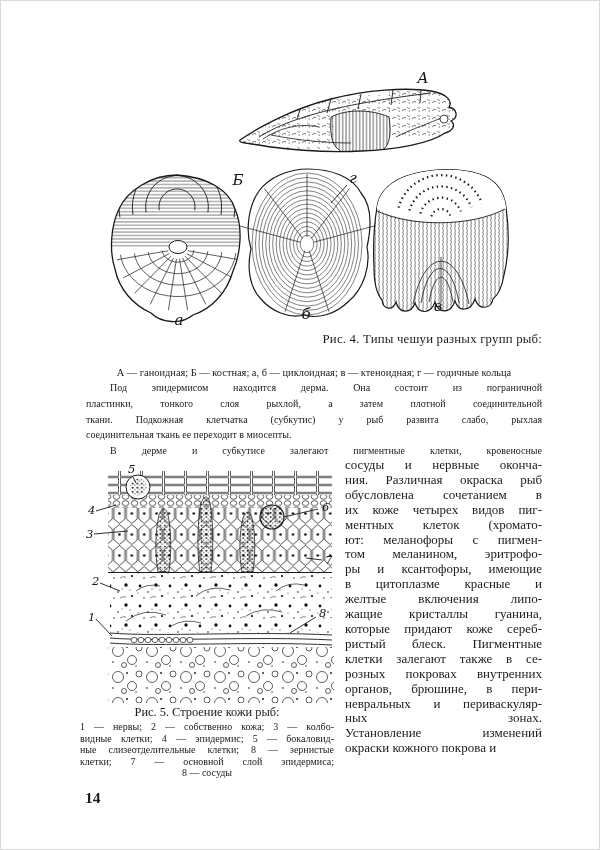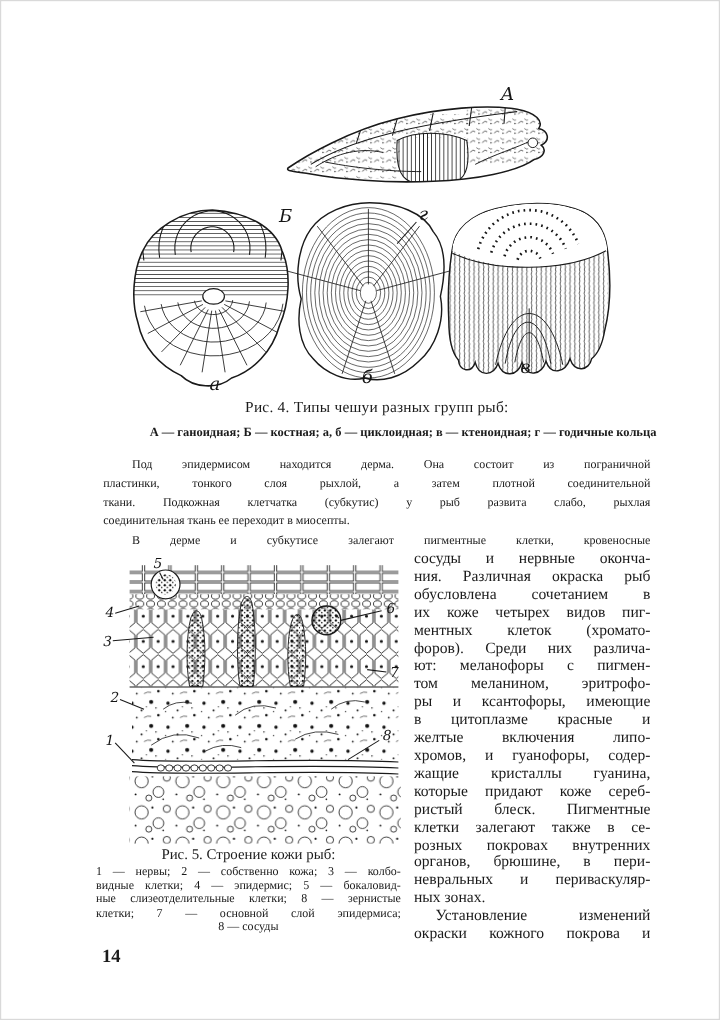--- a/index.html
+++ b/index.html
@@ -8,24 +8,24 @@
     background:#ffffff;border:1px solid #d9d9d9;box-sizing:border-box;
     color:#1b1b1b;font-family:"Liberation Serif","DejaVu Serif",serif;
     overflow:hidden;
   }
   svg{position:absolute;display:block;}
   #fig4{left:0;top:56px;}
   #fig5{left:75px;top:460px;}
   svg .lbl{font-family:"DejaVu Serif",serif;font-style:italic;fill:#151515;}
   #fig4 .lbl{font-size:15px;}
   #fig5 .lbl{font-size:11.5px;}
-  .cap4{position:absolute;left:85px;top:331px;width:456px;text-align:center;
+  .cap4{position:absolute;left:85px;top:331px;width:456px;text-align:right;
         font-size:12.8px;letter-spacing:.2px;}
-  .leg4{position:absolute;left:80px;top:354px;width:466px;text-align:right;
-        font-size:10.4px;font-weight:bold;}
+  .leg4{position:absolute;left:80px;top:366px;width:466px;text-align:center;
+        font-size:10.4px;}
   .para1{position:absolute;left:85px;top:379px;width:456px;}
   .pline{font-size:10px;line-height:15.8px;text-align:justify;text-align-last:justify;}
   .para1 .pline:nth-child(1),.para1 .pline:nth-child(5){text-indent:24px;}
   .para1 .pline:nth-child(4){text-align-last:left;}
   .rcol{position:absolute;left:344px;top:457px;width:197px;}
   .rline{font-size:13px;line-height:14.9px;text-align:justify;text-align-last:justify;}
   .rcol .rline:nth-child(20){text-align-last:left;}
   .rcol .rline:nth-child(21){text-indent:18px;}
   .cap5{position:absolute;left:75px;top:704px;width:262px;text-align:center;font-size:12.4px;}
   .leg5{position:absolute;left:79px;top:720px;width:254px;}
@@ -287,27 +287,25 @@
       <div class="legline">клетки; 7 — основной слой эпидермиса;</div>
       <div class="legline">8 — сосуды</div>
     </div>
 
   <div class="rcol">
       <div class="rline">сосуды и нервные оконча-</div>
       <div class="rline">ния. Различная окраска рыб</div>
       <div class="rline">обусловлена сочетанием в</div>
       <div class="rline">их коже четырех видов пиг-</div>
       <div class="rline">ментных клеток (хромато-</div>
-      <div class="rline">форов). Среди них различа-</div>
       <div class="rline">ют: меланофоры с пигмен-</div>
       <div class="rline">том меланином, эритрофо-</div>
       <div class="rline">ры и ксантофоры, имеющие</div>
       <div class="rline">в цитоплазме красные и</div>
       <div class="rline">желтые включения липо-</div>
-      <div class="rline">хромов, и гуанофоры, содер-</div>
       <div class="rline">жащие кристаллы гуанина,</div>
       <div class="rline">которые придают коже сереб-</div>
       <div class="rline">ристый блеск. Пигментные</div>
       <div class="rline">клетки залегают также в се-</div>
       <div class="rline">розных покровах внутренних</div>
       <div class="rline">органов, брюшине, в пери-</div>
       <div class="rline">невральных и периваскуляр-</div>
       <div class="rline">ных зонах.</div>
       <div class="rline">Установление изменений</div>
       <div class="rline">окраски кожного покрова и</div>

